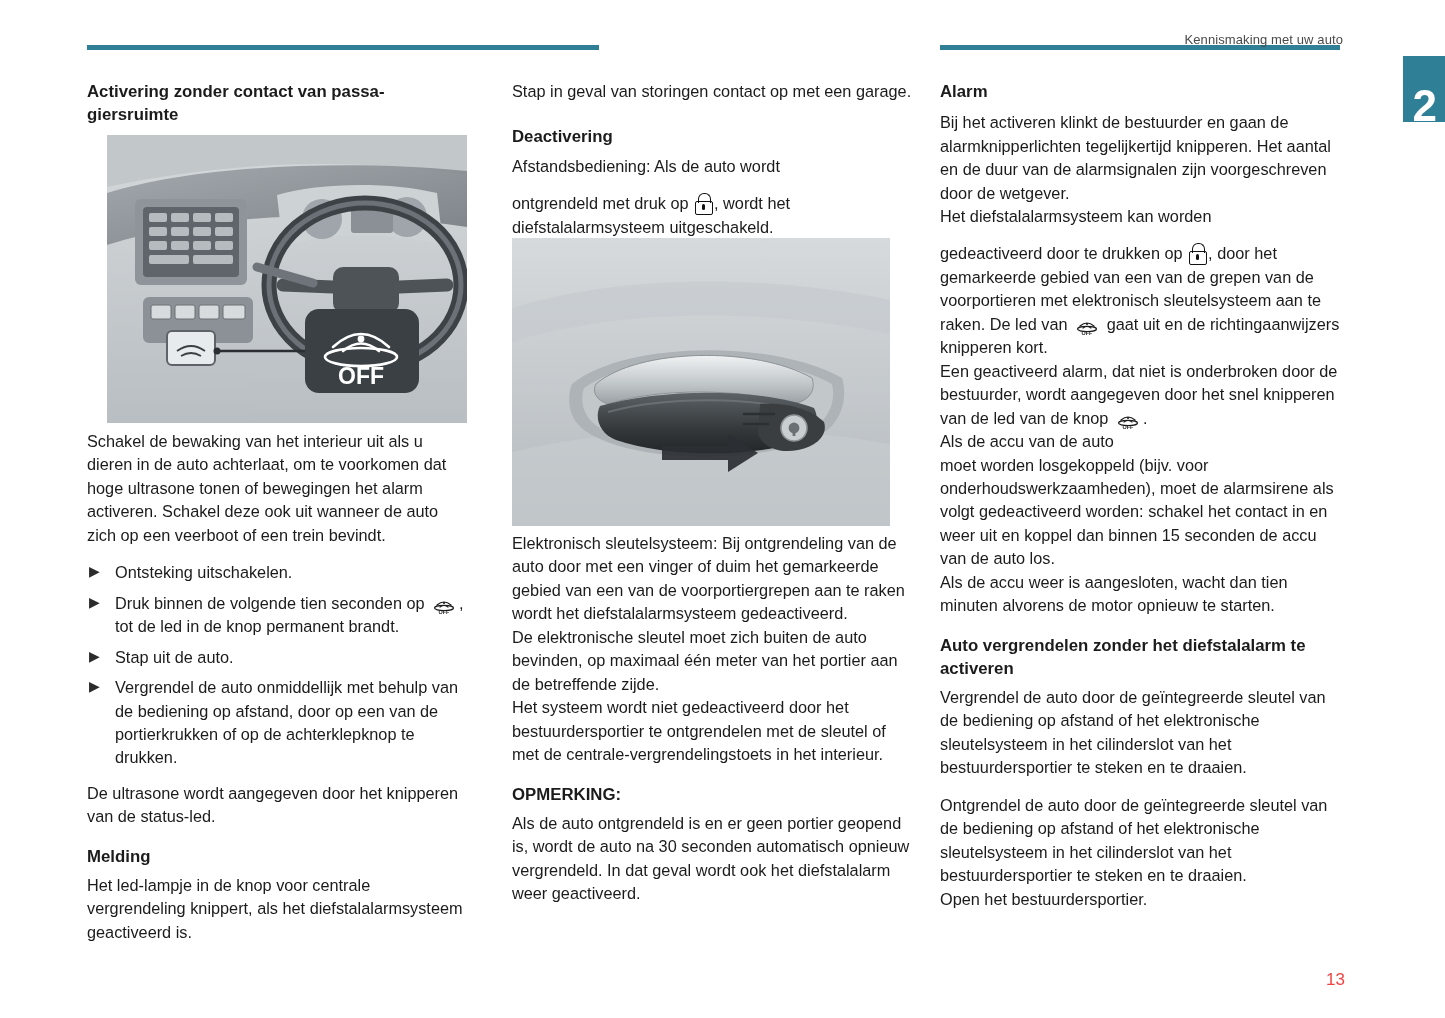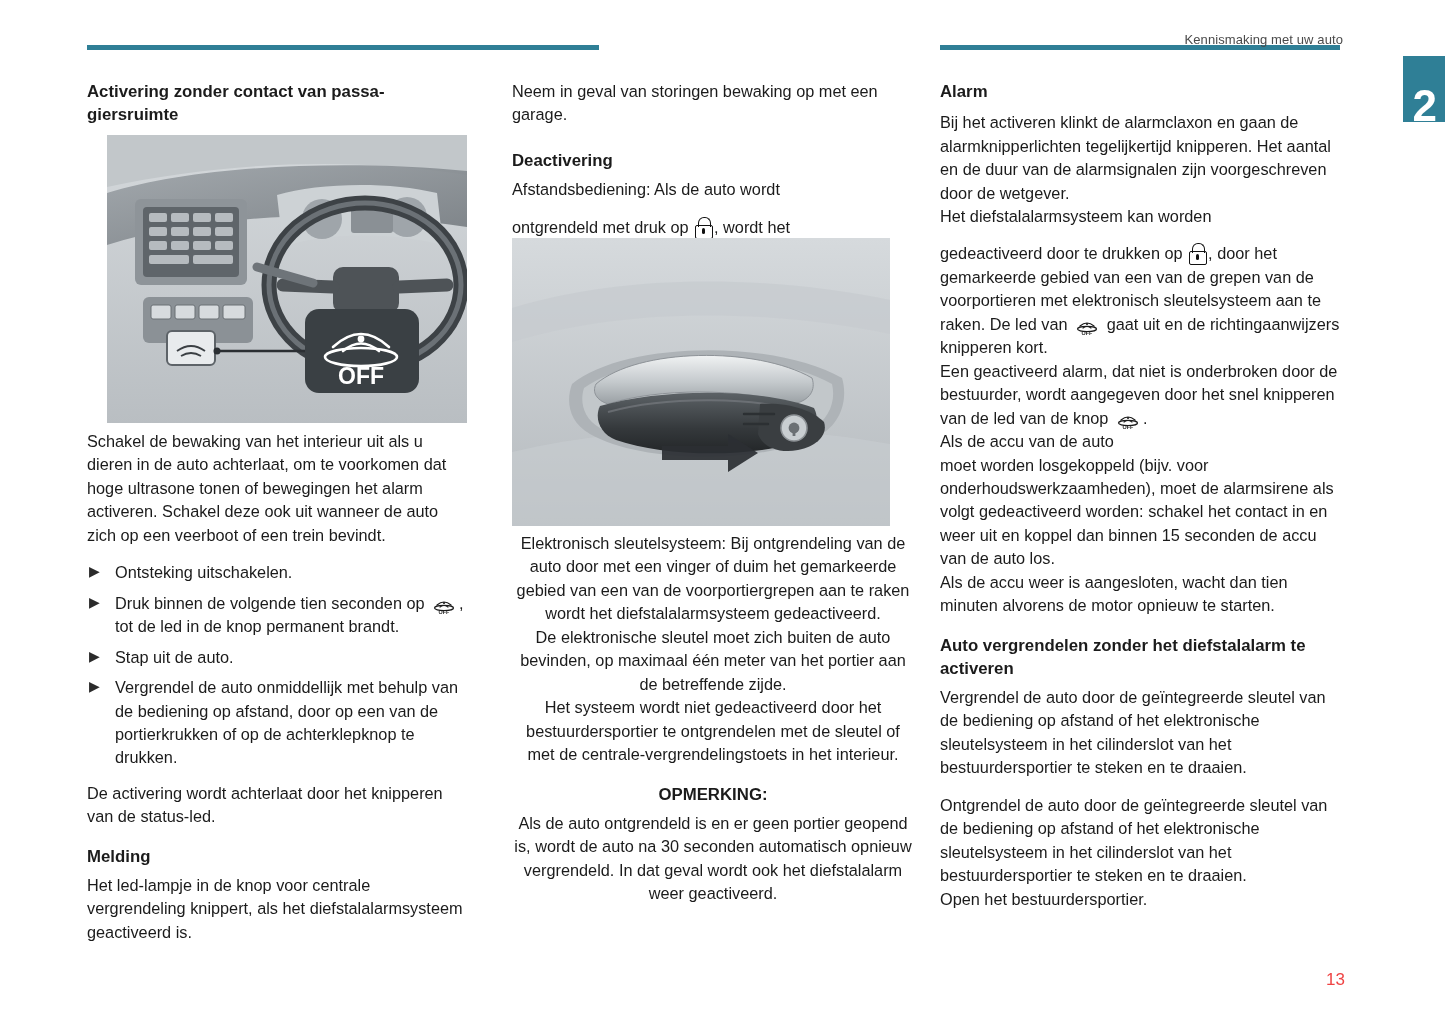--- a/index.html
+++ b/index.html
@@ -210,27 +210,27 @@
     <li>
       <span class="arrow">▶</span>
       <span>Stap uit de auto.</span>
     </li>
     <li>
       <span class="arrow">▶</span>
       <span>Vergrendel de auto onmiddellijk met behulp van de bediening op afstand, door op een van de portierkrukken of op de achterklepknop te drukken.</span>
     </li>
   </ul>
 
-  <p class="para">De activering wordt achterlaat door het knipperen van de status-led.</p>
+  <p class="para">De ultrasone wordt aangegeven door het knipperen van de status-led.</p>
   <h3 class="sub">Melding</h3>
   <p class="para">Het led-lampje in de knop voor centrale vergrendeling knippert, als het diefstalalarmsysteem geactiveerd is.</p>
 </div>
 
 <div class="col col-2">
-  <p class="para">Neem in geval van storingen bewaking op met een garage.</p>
+  <p class="para">Stap in geval van storingen contact op met een garage.</p>
   <h3 class="sub" style="margin-top:22px">Deactivering</h3>
   <p class="tight">Afstandsbediening: Als de auto wordt</p>
   <p style="margin-top:14px;">
     <span>ontgrendeld met druk op</span>
     <span class="ico-unlock">
       <span class="shackle"></span><span class="body"></span><span class="keyhole"></span>
     </span><span>, wordt het diefstalalarmsysteem uitgeschakeld.</span>
   </p>
 </div>
 
@@ -274,31 +274,31 @@
       <path d="M232,176 L262,176"></path>
       <path d="M232,186 L256,186"></path>
     </g>
 
     <g fill="#2b2f33">
       <path d="M150,208 L216,208 L216,196 L246,215 L216,234 L216,222 L150,222 Z" opacity="0.92"></path>
     </g>
   </svg>
 </div>
 
-<div style="position:absolute;left:512px;top:532px;width:402px;font-size:16.3px;line-height:1.44;text-align:center;">
+<div style="position:absolute;left:512px;top:532px;width:402px;font-size:16.3px;line-height:1.44;">
   <p class="tight">Elektronisch sleutelsysteem: Bij ontgrendeling van de auto door met een vinger of duim het gemarkeerde gebied van een van de voorportiergrepen aan te raken wordt het diefstalalarmsysteem gedeactiveerd.</p>
   <p class="tight">De elektronische sleutel moet zich buiten de auto bevinden, op maximaal één meter van het portier aan de betreffende zijde.</p>
   <p class="para">Het systeem wordt niet gedeactiveerd door het bestuurdersportier te ontgrendelen met de sleutel of met de centrale-vergrendelingstoets in het interieur.</p>
   <h3 class="sub">OPMERKING:</h3>
   <p>Als de auto ontgrendeld is en er geen portier geopend is, wordt de auto na 30 seconden automatisch opnieuw vergrendeld. In dat geval wordt ook het diefstalalarm weer geactiveerd.</p>
 </div>
 
 <div class="col col-3">
   <h2 class="sec">Alarm</h2>
-  <p class="tight">Bij het activeren klinkt de alarmclaxon en gaan de alarmknipperlichten tegelijkertijd knipperen. Het aantal en de duur van de alarmsignalen zijn voorgeschreven door de wetgever.</p>
+  <p class="tight">Bij het activeren klinkt de bestuurder en gaan de alarmknipperlichten tegelijkertijd knipperen. Het aantal en de duur van de alarmsignalen zijn voorgeschreven door de wetgever.</p>
   <p class="tight">Het diefstalalarmsysteem kan worden</p>
 
   <p style="margin-top:14px;" class="tight">
     <span>gedeactiveerd door te drukken op</span>
     <span class="ico-unlock">
       <span class="shackle"></span><span class="body"></span><span class="keyhole"></span>
     </span><span>, door het gemarkeerde gebied van een van de grepen van de voorportieren met elektronisch sleutelsysteem aan te raken. De led van</span>
     <span class="ico ico-sensor">
       <svg width="26" height="16" viewBox="0 0 26 16">
         <g stroke="#1b1b1b" stroke-width="1.2" fill="none" stroke-linecap="round">

